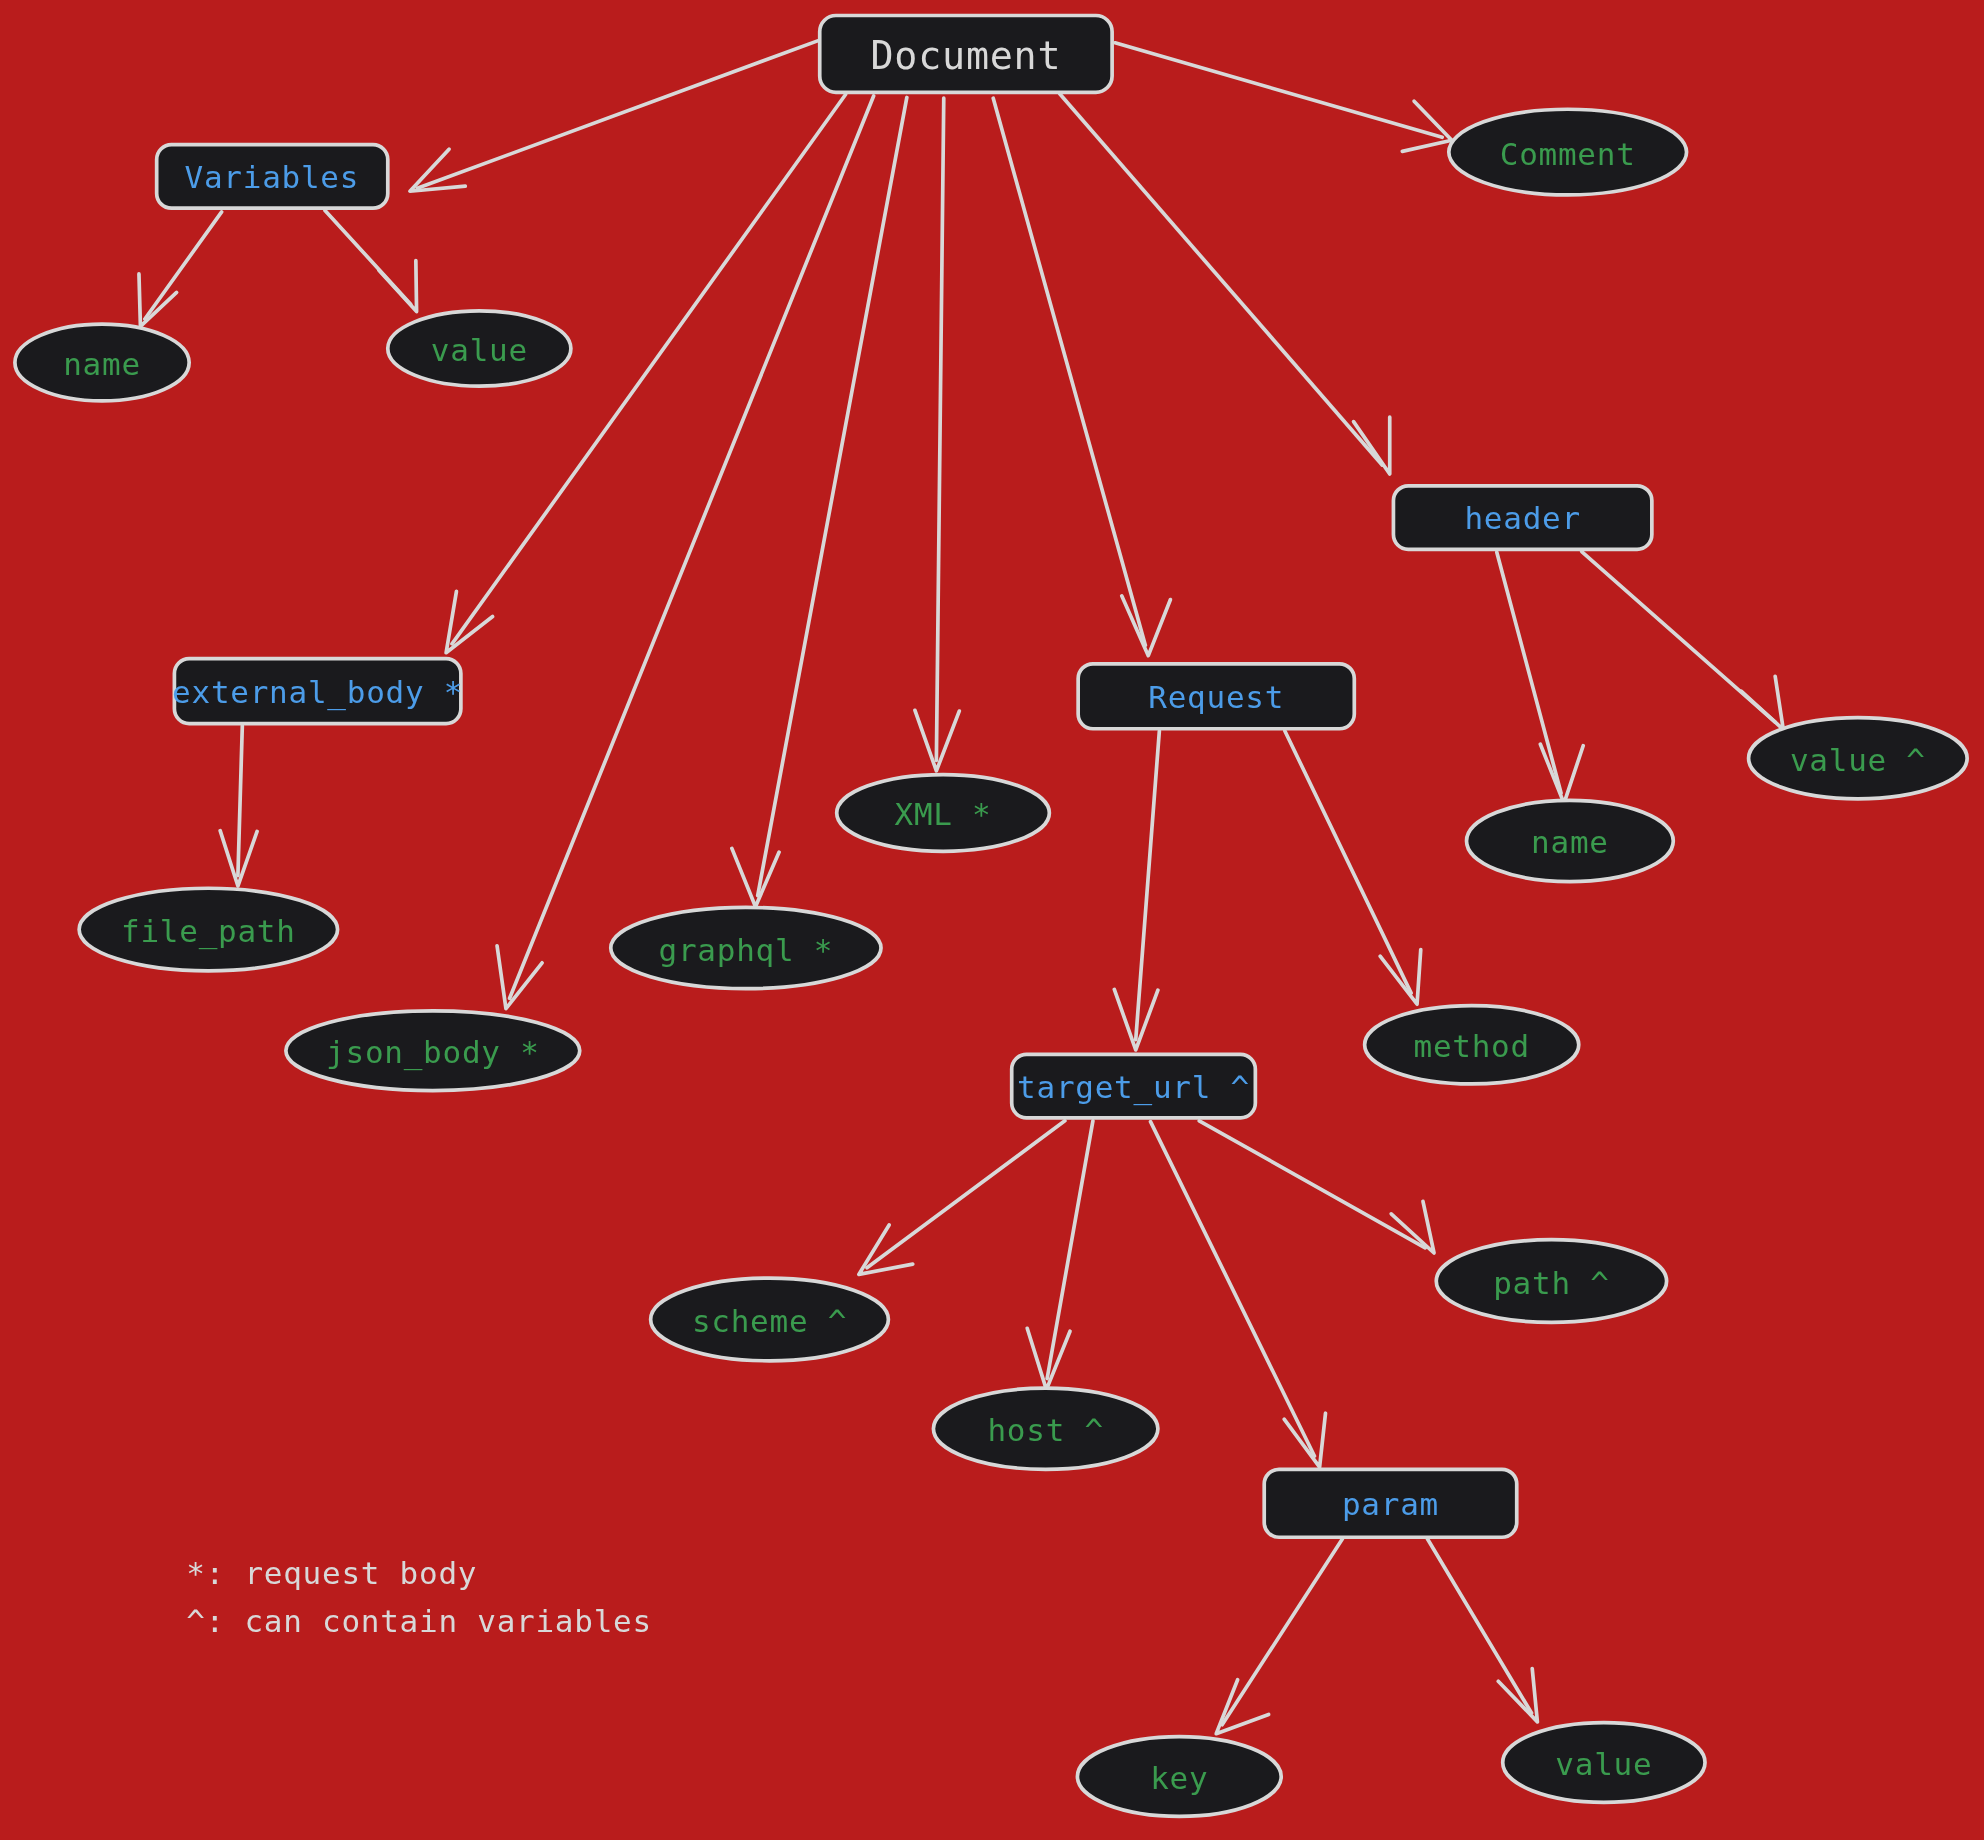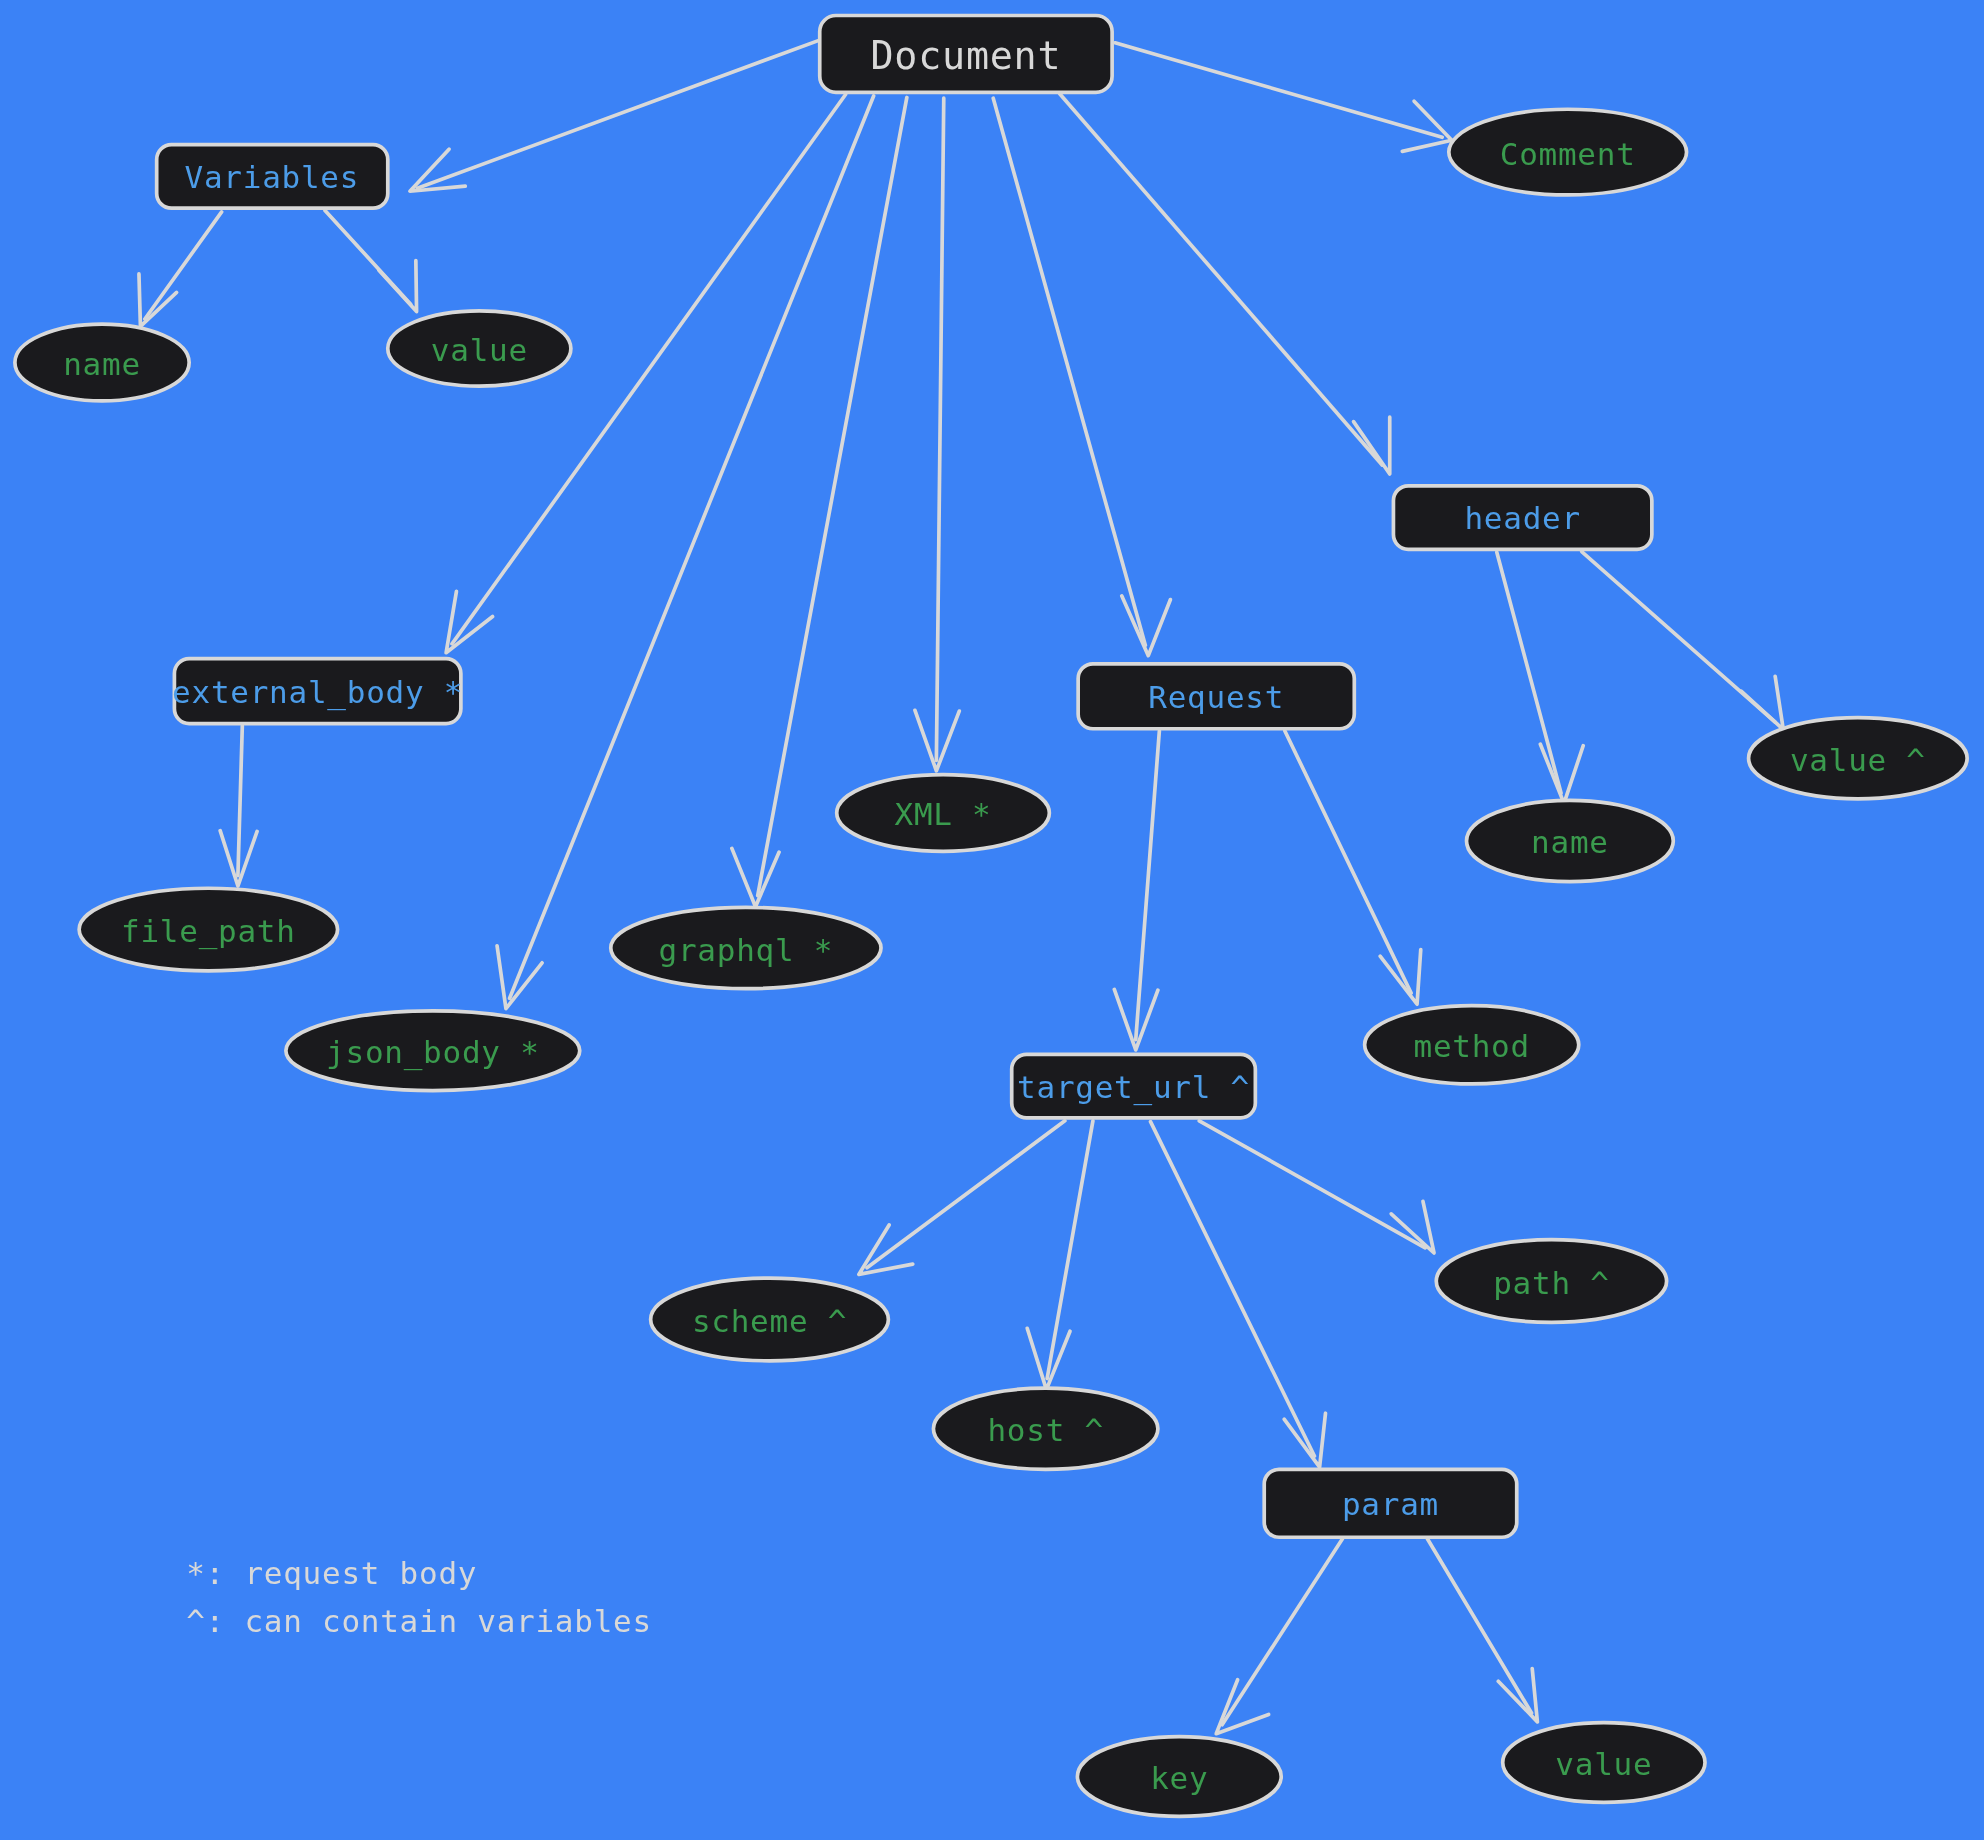--- a/index.html
+++ b/index.html
@@ -11,21 +11,21 @@
   body {
     width: 1985px;
     height: 1840px;
     overflow: hidden;
     font-family: "DejaVu Sans Mono", "Liberation Mono", monospace;
   }
   #diagram-root {
     position: relative;
     width: 1985px;
     height: 1840px;
-    background: #3b82f6;
+    background: #b91c1c;
   }
   svg#graph {
     display: block;
     width: 1985px;
     height: 1840px;
   }
   .edge {
     fill: none;
     stroke: #d8d8d8;
     stroke-width: 5;

